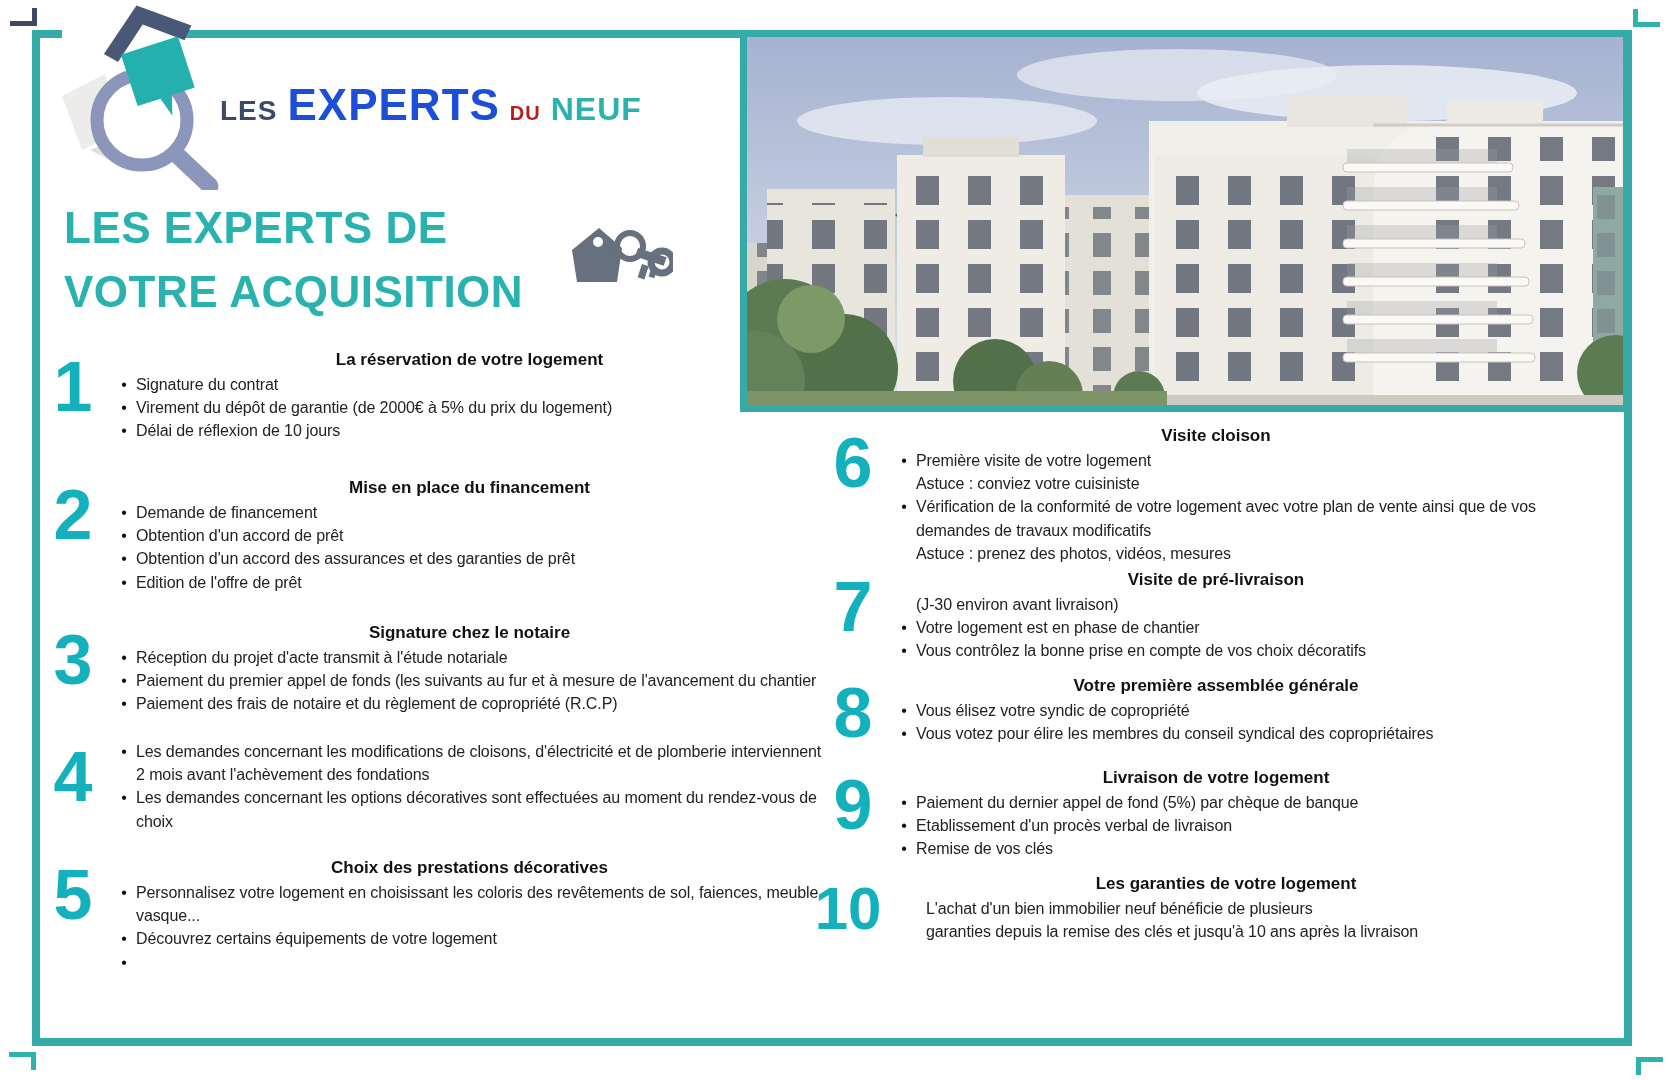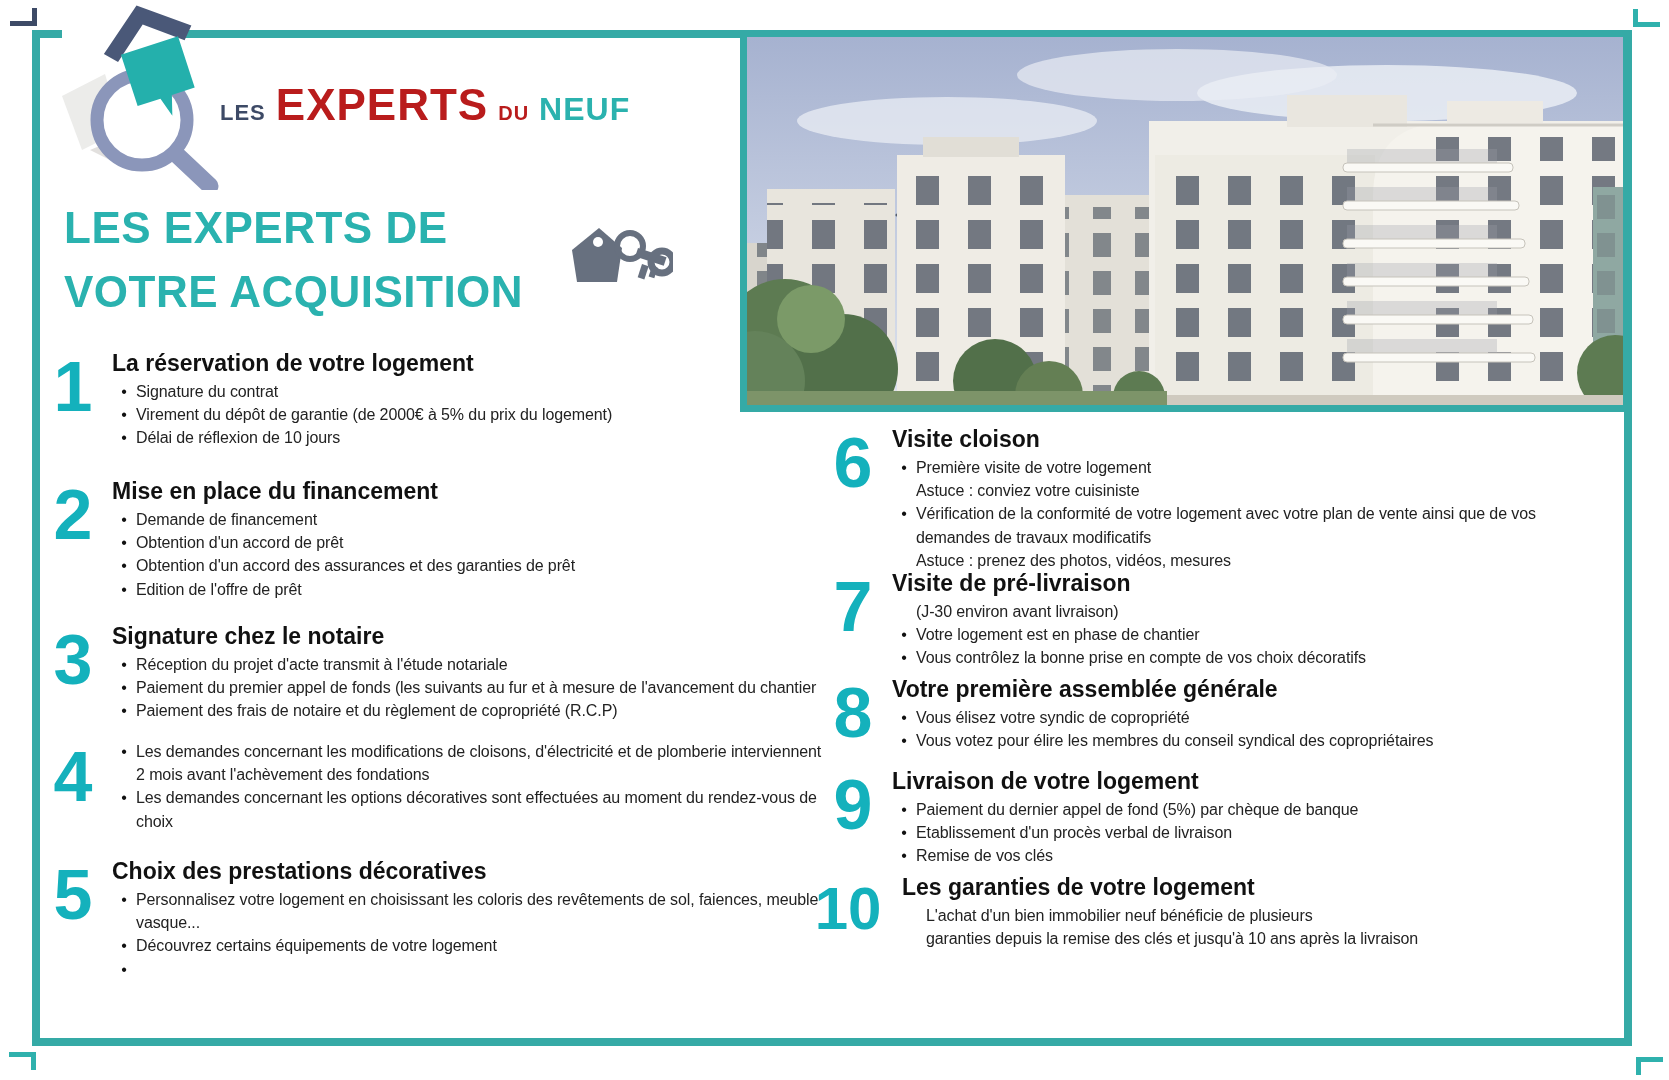--- a/index.html
+++ b/index.html
@@ -14,22 +14,22 @@
   .mark{position:absolute;width:22px;height:13px;}
   .mark.tl{left:10px;top:8px;border-right:5px solid #3d4a66;border-bottom:5px solid #3d4a66;}
   .mark.tr{right:9px;top:9px;border-left:5px solid #2fb1ad;border-bottom:5px solid #2fb1ad;}
   .mark.bl{left:9px;bottom:10px;border-top:5px solid #2fb1ad;border-right:5px solid #2fb1ad;}
   .mark.br{right:6px;bottom:5px;border-top:5px solid #2fb1ad;border-left:5px solid #2fb1ad;}
 
   
   .logo-wrap{position:absolute;left:50px;top:-2px;width:660px;height:190px;}
   .logo-svg{position:absolute;left:0;top:0;}
   .logo-text{position:absolute;left:170px;top:82px;display:flex;align-items:baseline;gap:10px;white-space:nowrap;}
-  .logo-les{font-size:22px;color:#3d4a66;font-weight:600;letter-spacing:1px;}
-  .logo-experts{font-size:44px;color:#b91c1c;font-weight:700;letter-spacing:1px;}
+  .logo-les{font-size:28px;color:#3d4a66;font-weight:600;letter-spacing:1px;}
+  .logo-experts{font-size:44px;color:#1d4ed8;font-weight:700;letter-spacing:1px;}
   .logo-du{font-size:20px;color:#b91c1c;font-weight:600;letter-spacing:1px;}
   .logo-neuf{font-size:32px;color:#2bb2ae;font-weight:700;letter-spacing:1px;}
 
   
   .main-title{position:absolute;left:64px;top:196px;font-weight:700;color:#2ab2af;
               font-size:44px;line-height:1.45;letter-spacing:0.5px;}
 
   .keys-icon{position:absolute;left:558px;top:218px;}
 
   
@@ -38,21 +38,21 @@
   .photo svg{display:block;width:100%;height:100%;}
 
   
   .step{position:absolute;display:flex;align-items:flex-start;}
   .num{flex:none;width:62px;text-align:center;font-weight:700;color:#14b1bc;
        font-size:70px;line-height:0.95;margin-top:4px;}
   .step-10 .num{width:92px;font-size:60px;margin-top:6px;}
   .body{margin-left:8px;}
   .col-left .body{width:715px;}
   .col-right .body{width:648px;}
-  .stitle{font-weight:700;font-size:23px;color:#111;margin-bottom:3px;}
+  .stitle{font-weight:700;font-size:17px;color:#111;margin-bottom:3px;text-align:center;}
   .li{display:flex;font-size:16px;line-height:1.45;color:#222;letter-spacing:-0.1px;}
   .li .dot{flex:none;width:24px;text-align:center;color:#111;}
   .li.nodot .dot{visibility:hidden;}
 </style>
 </head>
 <body>
 
 <div class="page">
 
   <div class="frame"></div>

